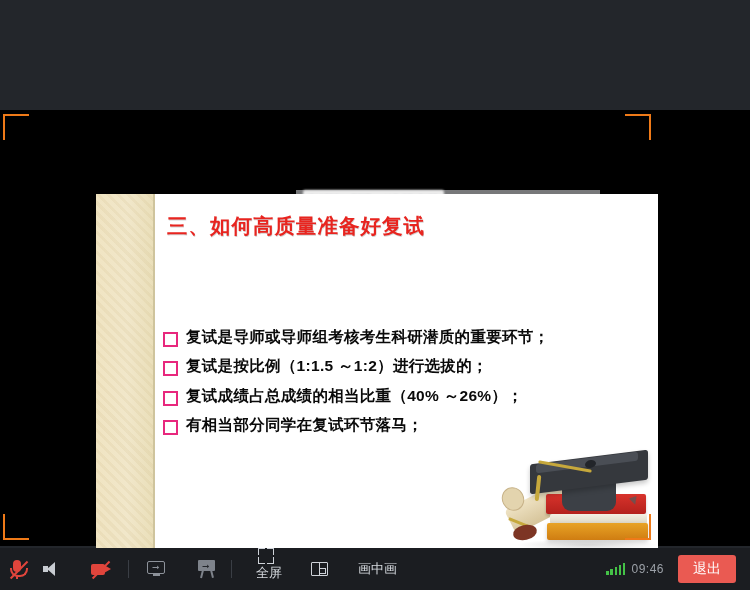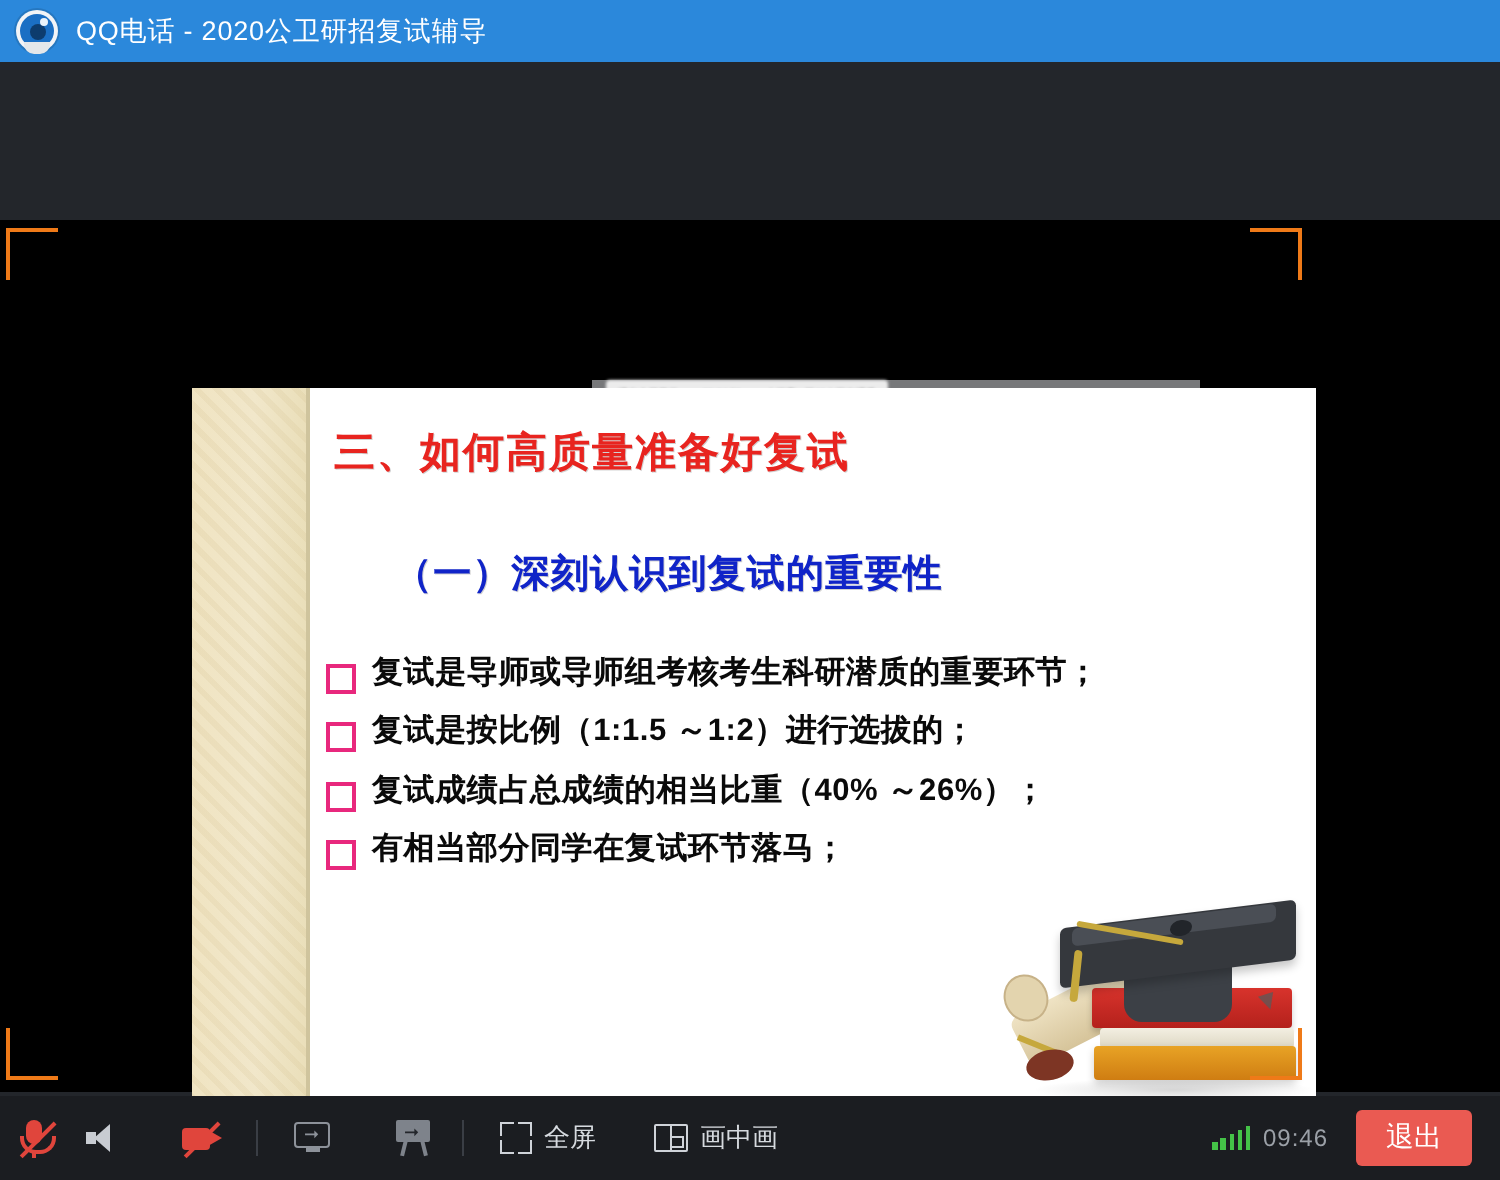--- a/index.html
+++ b/index.html
@@ -516,50 +516,39 @@
     padding: 5px 15px;
     cursor: pointer;
     white-space: nowrap;
   }
 </style>
 </head>
 <body>
 
 <div id="app">
 
-  <div id="titlebar">
-    <div id="qq-icon">
-      <span class="eye-outer"></span>
-      <span class="eye-mid"></span>
-      <span class="eye-pupil"></span>
-      <span class="eye-glint"></span>
-      <span class="base"></span>
-    </div>
-    <div id="titlebar-text">QQ电话  -  2020公卫研招复试辅导</div>
-  </div>
 
   <div id="stage">
 
     <div id="video-area">
 
       <div id="share-toolbar-shadow"></div>
       <div id="share-toolbar">
         <span>退出全屏显示</span>
         <span>00:04:53</span>
         <span>小程序 - 第41人正在观看</span>
       </div>
 
       <div id="slide">
         <div id="slide-band"></div>
         <div id="slide-band-edge"></div>
 
         <div id="slide-body">
 
           <div class="slide-title">三、如何高质量准备好复试</div>
-          <div class="slide-subtitle">（一）深刻认识到复试的重要性</div>
 
           <div id="bullets">
             <div class="bullet">
               <span class="bullet-mark"></span>
               <span class="bullet-text">复试是导师或导师组考核考生科研潜质的重要环节；</span>
             </div>
             <div class="bullet">
               <span class="bullet-mark"></span>
               <span class="bullet-text">复试是按比例（1:1.5 ～1:2）进行选拔的；</span>
             </div>
@@ -661,31 +650,31 @@
       <span class="icon-easel">
         <span class="bd"></span>
           <span class="arr">➞</span>
           <span class="lg1"></span>
           <span class="lg2"></span>
       </span>
     </div>
 
     <div class="sep"></div>
 
-    <div class="ctl" style="padding-left:12px;">
+    <div class="ctl" style="padding-left:12px;flex-direction:column;">
       <span class="icon-fs">
         <span class="a"></span>
           <span class="b"></span>
           <span class="c"></span>
           <span class="d"></span>
       </span>
       <span class="ctl-label">全屏</span>
     </div>
 
-    <div class="ctl" style="padding-left:20px;">
+    <div class="ctl" style="padding-left:20px;gap:24px;">
       <span class="icon-pip">
         <span class="outer"></span>
           <span class="vline"></span>
           <span class="inner"></span>
       </span>
       <span class="ctl-label">画中画</span>
     </div>
 
     <div class="spacer"></div>
 

